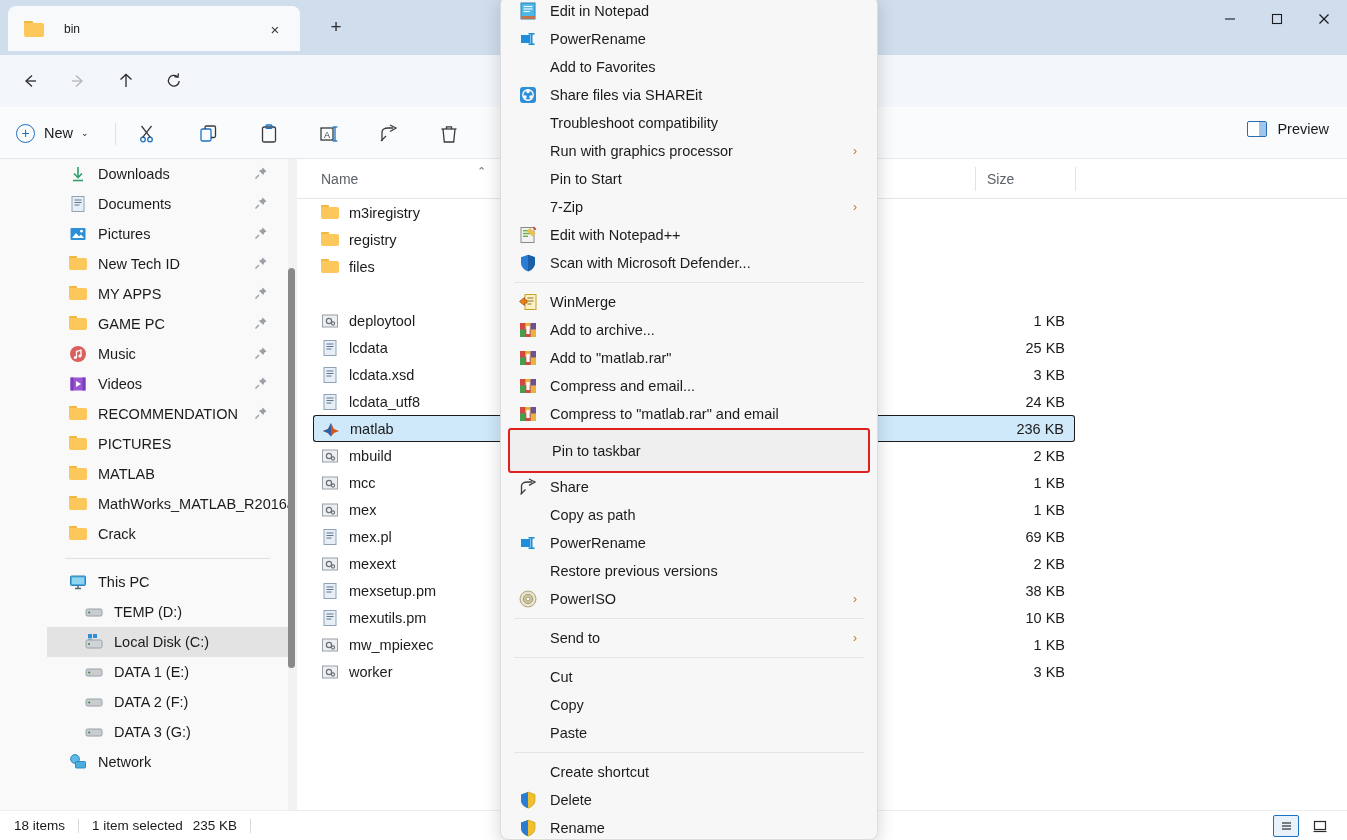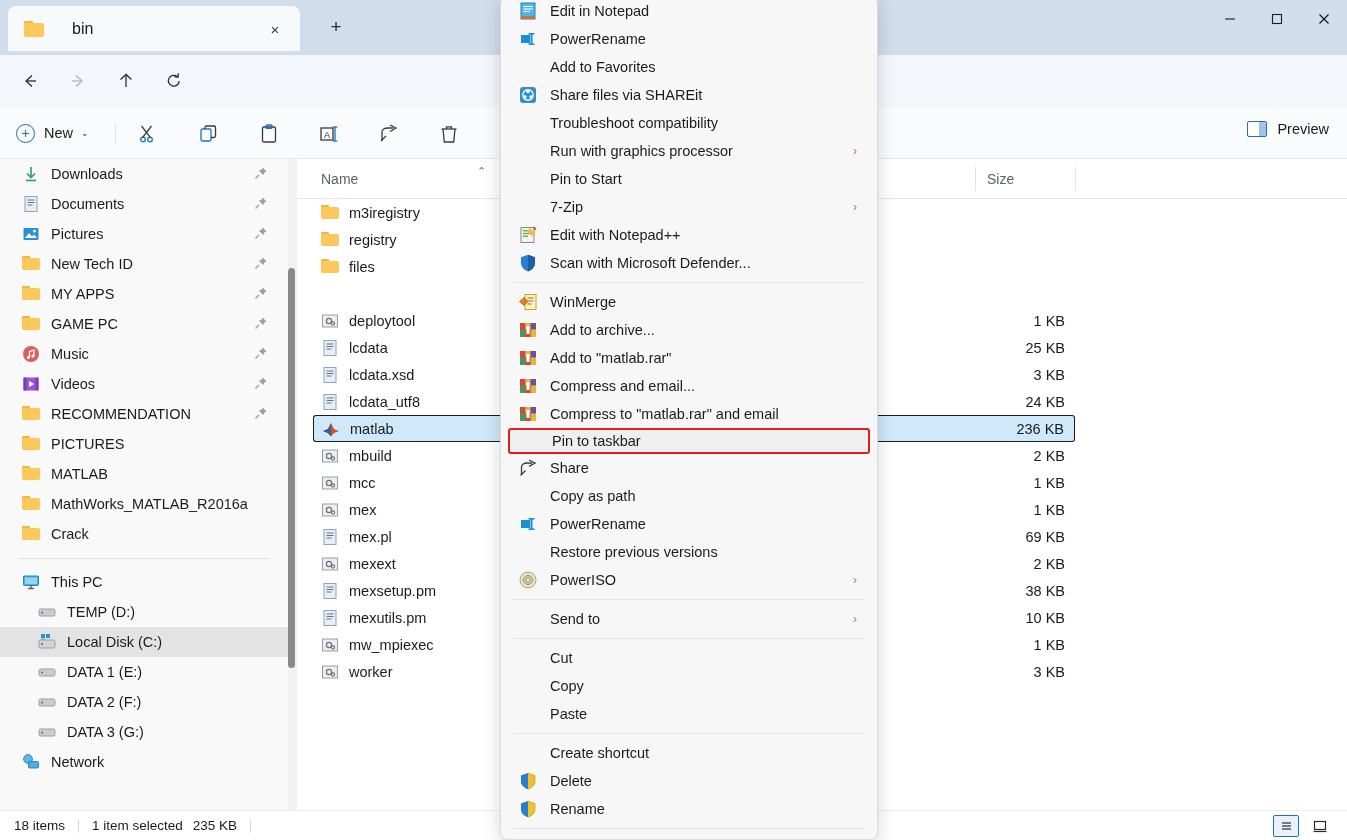--- a/index.html
+++ b/index.html
@@ -31,21 +31,21 @@
   }
   .tab-folder-icon .fbody {
     position: absolute; left:0; top: 2px; width: 20px; height: 14px;
     background: #fcc75b; border-radius: 1px 2px 2px 2px;
   }
   .tab-folder-icon .ftab {
     position: absolute; left: 0; top: 0px; width: 9px; height: 4px;
     background: #f3b73f; border-radius: 1px 1px 0 0;
   }
   .tab-title {
-    margin-left: 28px; font-size: 16px; color: #1b1b1b;
+    margin-left: 20px; font-size: 12px; color: #1b1b1b;
   }
   .tab-close {
     position: absolute; right: 14px; top: 12px; width: 22px; height: 22px;
     display: flex; align-items: center; justify-content: center;
     color: #3a3a3a; font-size: 15px; border-radius: 4px; cursor: default;
   }
   .newtab {
     position: absolute; left: 320px; top: 12px; width: 32px; height: 30px;
     display: flex; align-items: center; justify-content: center;
     font-size: 19px; color: #2e2e2e;
@@ -122,21 +122,21 @@
     margin-right: 10px; position: relative; background: #ffffff;
   }
   .previewbtn .pico:after {
     content: ""; position: absolute; right: 0; top: 0; bottom: 0; width: 7px;
     background: #9fc6ea;
   }
 
   
   .sidebar {
     position: absolute; left: 0; top: 159px; width: 288px; height: 651px;
-    background: #f9f9f9; overflow: hidden;
+    background: #f9f9f9; overflow: hidden; padding-left: 47px;
   }
   .side-item {
     position: relative; height: 30px; display: flex; align-items: center;
     padding-left: 22px; font-size: 14.5px; color: #1b1b1b;
   }
   .side-item.indent { padding-left: 38px; }
   .side-item.selected { background: #e3e3e3; }
   .side-ico {
     width: 18px; height: 18px; margin-right: 11px; flex: 0 0 18px;
     position: relative;
@@ -234,21 +234,21 @@
   }
   .mi .mi-ico {
     position: absolute; left: 17px; width: 20px; height: 20px;
   }
   .mi .mi-label { margin-left: 49px; }
   .mi .mi-arrow {
     position: absolute; right: 20px; font-size: 12px; color: #c07a1a;
   }
   .mi.highlight {
     background: #efefef; border: 2.5px solid #e01f1f;
-    border-radius: 3px; margin: 0 7px; height: 26px;
+    border-radius: 3px; margin: 0 7px; height: 45px;
   }
   .mi.highlight .mi-label { margin-left: 42px; }
   .msep { height: 1px; background: #e4e4e4; margin: 5px 13px; }
 
   
   .mico { width: 20px; height: 20px; position: relative; }
 </style>
 </head>
 <body>
 

